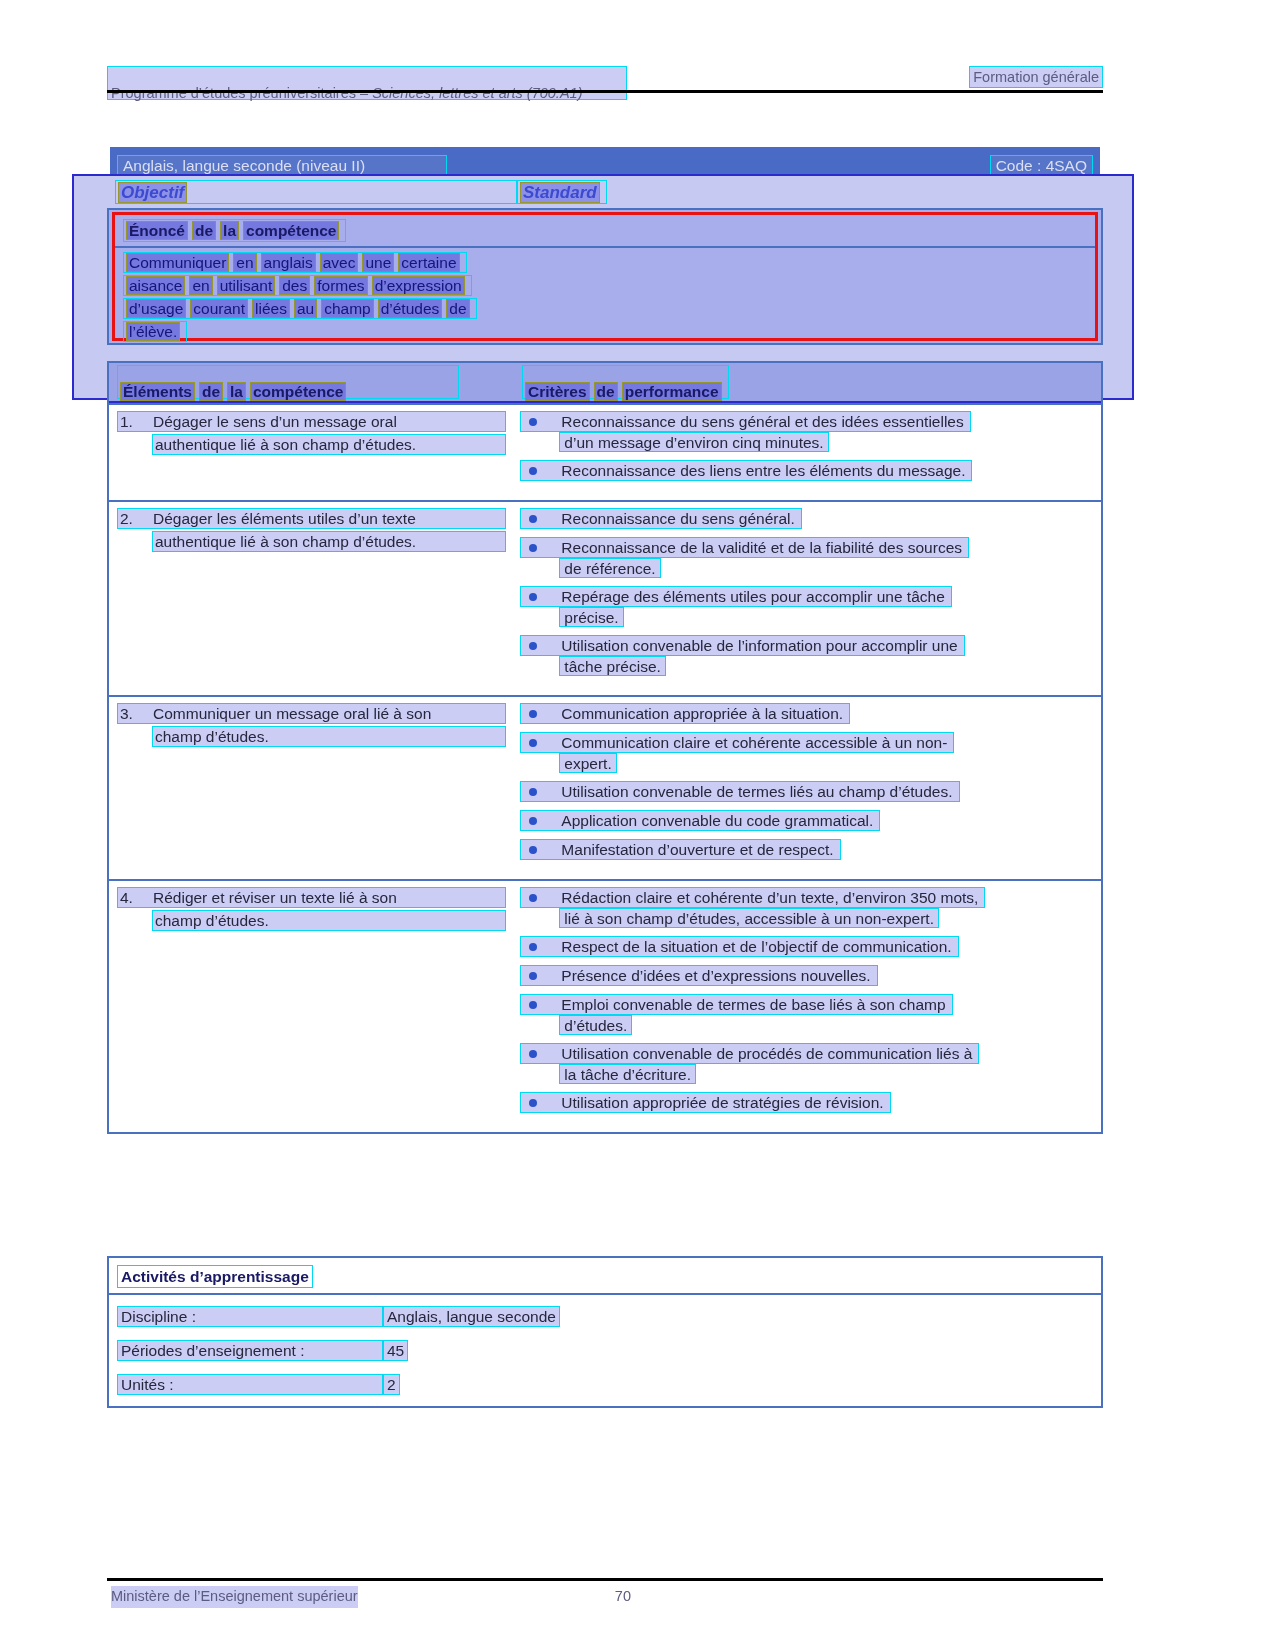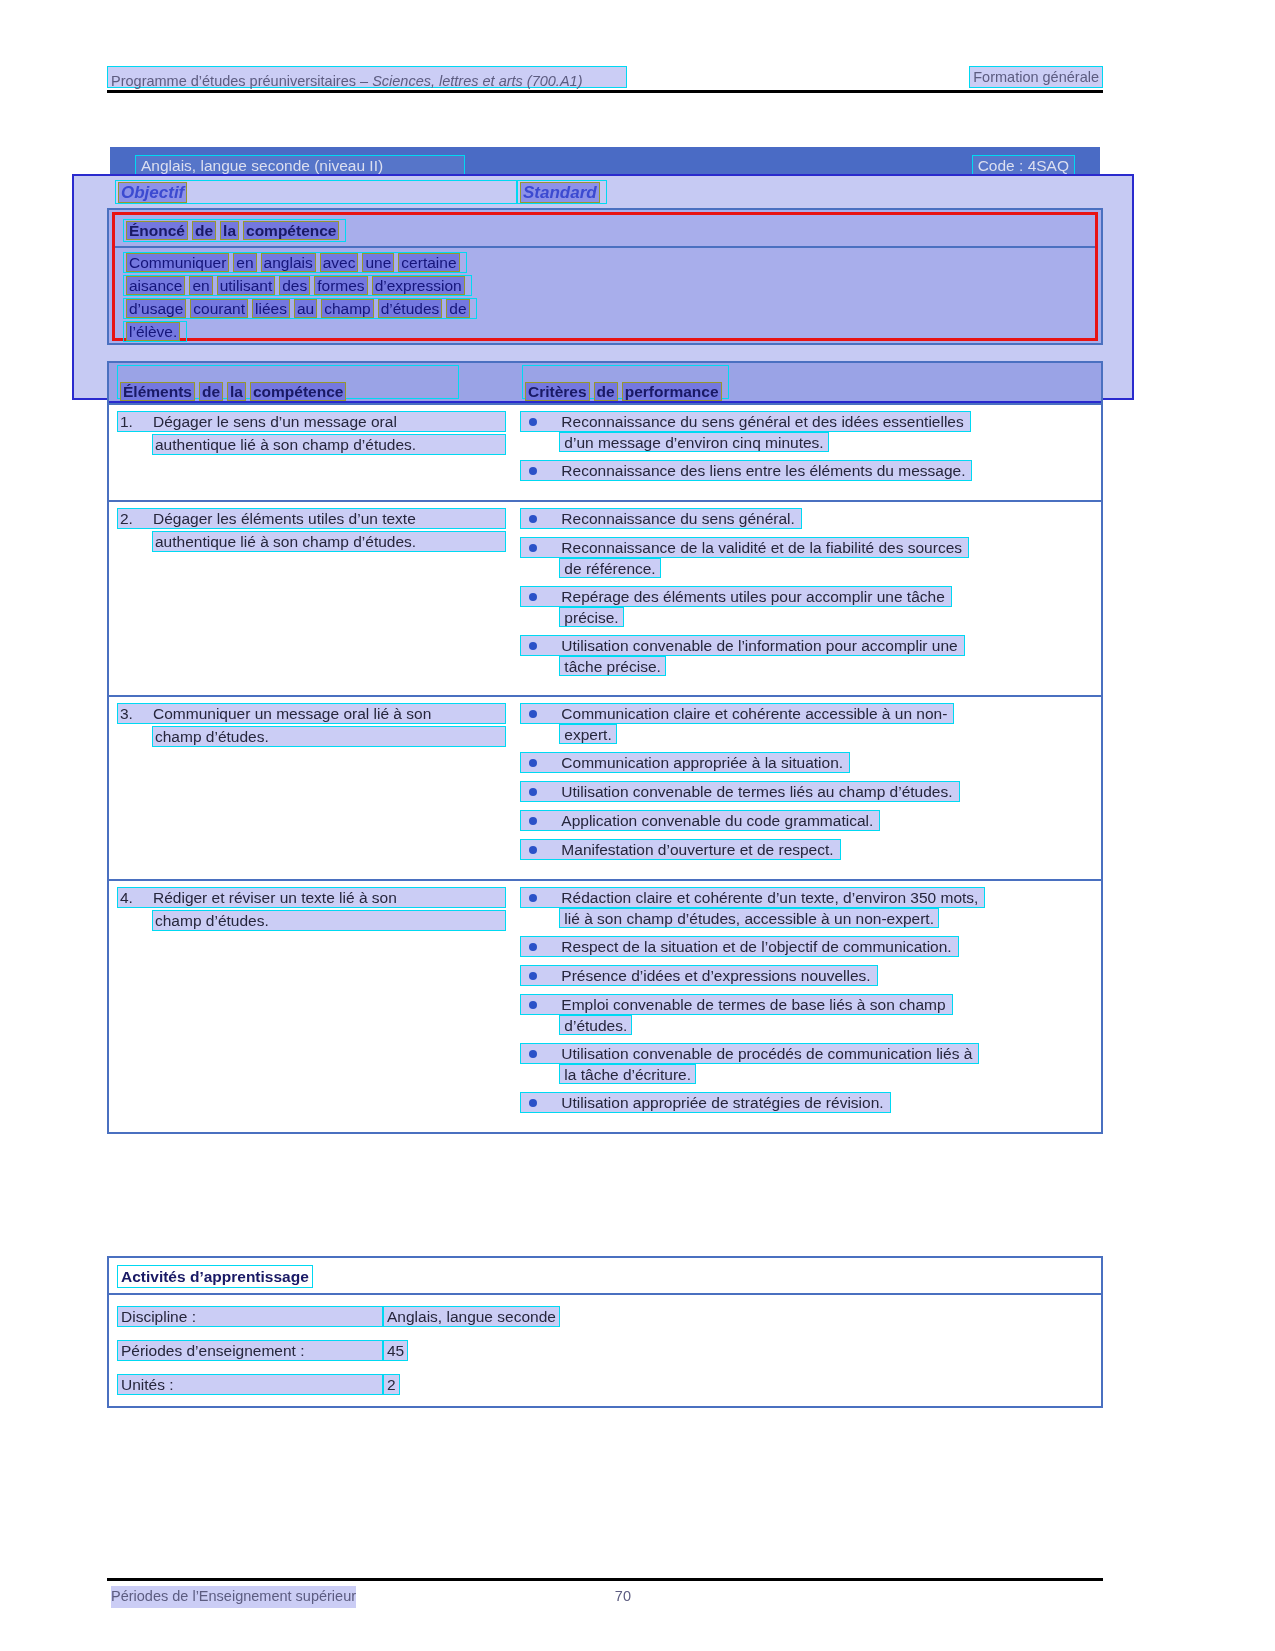--- a/index.html
+++ b/index.html
@@ -8,29 +8,29 @@
 
   
   .hl { border:1px solid #00d9f2; display:inline-block; vertical-align:top; }
   .lav { background:#cbcdf5; }
   .w { background:#7478df; border:1px solid #97972e; display:inline-block;
        padding:0 2px; margin-right:4px; line-height:17px; }
 
   
   .doc-header { position:absolute; left:107px; top:66px; width:996px; display:flex;
                 justify-content:space-between; font-size:14.5px; color:#5c5c80; }
-  .doc-header .left-box { width:520px; height:22px; line-height:20px; padding:4px 3px; }
+  .doc-header .left-box { width:520px; height:22px; line-height:20px; padding:16px 3px; }
   .doc-header .right-box { height:22px; line-height:20px; padding:0 3px; }
   .ital { font-style:italic; }
   .rule-black-top { position:absolute; left:107px; top:90px; width:996px; height:3px; background:#000; }
 
   
   .title-bar { position:absolute; left:110px; top:147px; width:990px; height:36px;
                background:#4a6bc5; display:flex; align-items:center; justify-content:space-between;
-               padding:0 25px; font-size:15.5px; color:#dcdff0; }
+               padding:0 7px; font-size:15.5px; color:#dcdff0; }
   .title-bar .hl { background:rgba(255,255,255,0.07); height:21px; line-height:19px; padding:0 5px; }
   .title-bar .t-left { width:330px; }
 
   
   .overlay-region { position:absolute; left:72px; top:174px; width:1062px; height:226px;
                     background:#c6caf3; border:2px solid #2a2ace; }
 
   
   .objectif-line { position:absolute; left:107px; top:180px; width:996px;
                    font-size:17px; font-weight:bold; font-style:italic; color:#3c4ad0; }
@@ -156,22 +156,22 @@
             <div class="cr-item"><span class="cr-first"><span class="dot"></span>Repérage des éléments utiles pour accomplir une tâche</span><br><span class="cr-cont">précise.</span></div>
             <div class="cr-item"><span class="cr-first"><span class="dot"></span>Utilisation convenable de l’information pour accomplir une</span><br><span class="cr-cont">tâche précise.</span></div>
           </div>
         </div>
         <div class="crow">
           <div class="cell-el">
             <div class="el-line"><span class="el-num">3.</span>Communiquer un message oral lié à son</div>
             <div class="el-line cont">champ d’études.</div>
           </div>
           <div class="cell-cr">
+            <div class="cr-item"><span class="cr-first"><span class="dot"></span>Communication appropriée à la situation.</span></div>
             <div class="cr-item"><span class="cr-first"><span class="dot"></span>Communication claire et cohérente accessible à un non-</span><br><span class="cr-cont">expert.</span></div>
-            <div class="cr-item"><span class="cr-first"><span class="dot"></span>Communication appropriée à la situation.</span></div>
             <div class="cr-item"><span class="cr-first"><span class="dot"></span>Utilisation convenable de termes liés au champ d’études.</span></div>
             <div class="cr-item"><span class="cr-first"><span class="dot"></span>Application convenable du code grammatical.</span></div>
             <div class="cr-item"><span class="cr-first"><span class="dot"></span>Manifestation d’ouverture et de respect.</span></div>
           </div>
         </div>
         <div class="crow">
           <div class="cell-el">
             <div class="el-line"><span class="el-num">4.</span>Rédiger et réviser un texte lié à son</div>
             <div class="el-line cont">champ d’études.</div>
           </div>
@@ -201,17 +201,17 @@
         </div>
         <div class="act-field">
           <span class="hl lav lab">Unités :</span>
           <span class="hl lav val">2</span>
         </div>
       </div>
   </div>
 
   <div class="rule-black-bottom"></div>
   <div class="doc-footer">
-    <span class="hl lav" style="border:none;">Périodes de l’Enseignement supérieur</span>
+    <span class="hl lav" style="border:none;">Ministère de l’Enseignement supérieur</span>
     <span>70</span>
   </div>
 
 </div>
 
 </body></html>

